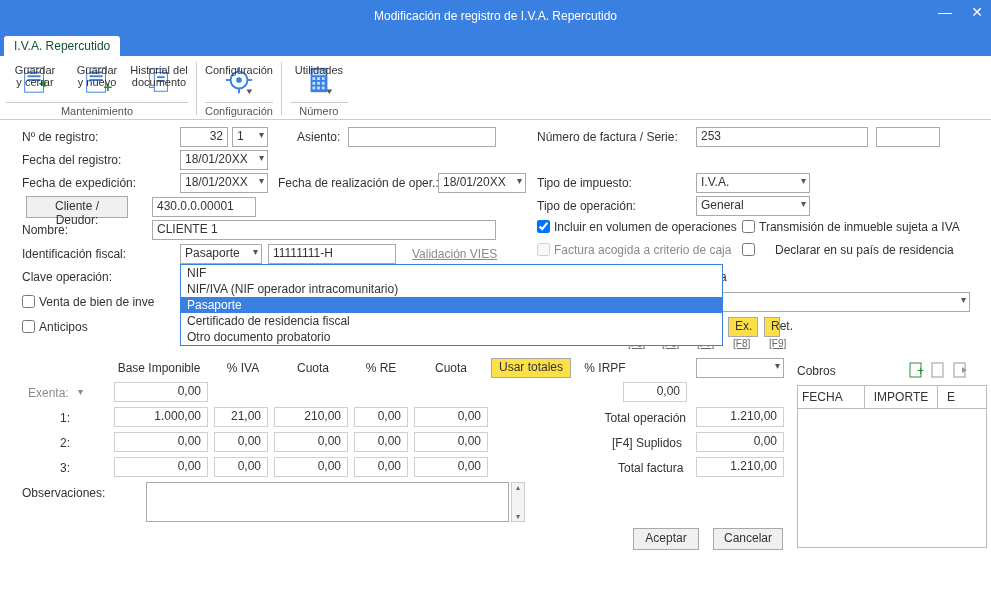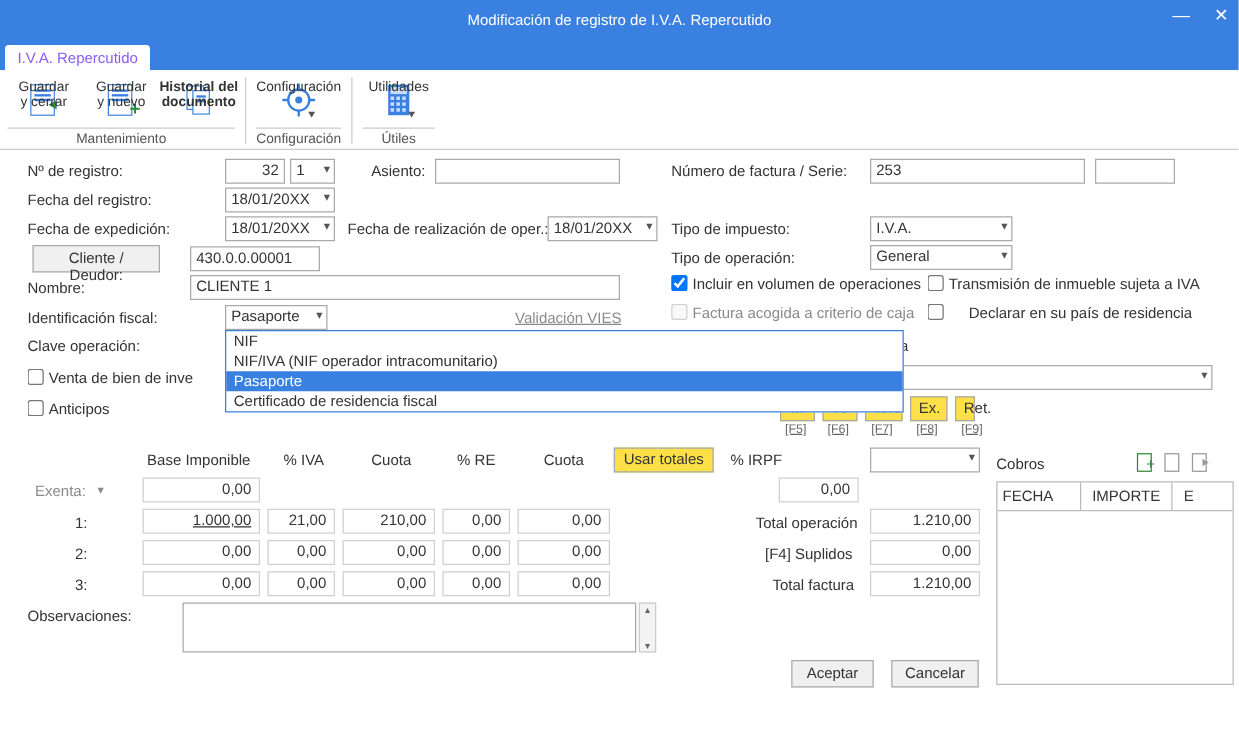--- a/index.html
+++ b/index.html
@@ -5,21 +5,21 @@
 * { box-sizing: border-box; font-family: "Segoe UI", Tahoma, sans-serif; }
 html, body { margin:0; padding:0; background:#fff; }
 body { width:991px; height:597px; overflow:hidden; font-size:12px; color:#333; position:relative; }
 
 .titlebar { height:32px; background:#3a80e0; color:#fff; display:flex; align-items:center; position:relative; }
 .titlebar .title { position:absolute; left:50%; transform:translateX(-50%); font-size:12px; }
 .titlebar .winbtns { position:absolute; right:4px; top:4px; display:flex; gap:12px; font-size:14px; }
 .winbtn { width:20px; text-align:center; cursor:pointer; }
 
 .tabstrip { height:24px; background:#3a80e0; position:relative; padding-left:4px; }
-.tabstrip .tab { position:absolute; top:4px; left:4px; background:#fff; color:#8b5cf6; height:24px; padding:3px 10px 0; border-top-left-radius:3px; border-top-right-radius:3px; font-size:12px; }
+.tabstrip .tab { position:absolute; top:4px; left:4px; background:#fff; color:#14532d; height:24px; padding:3px 10px 0; border-top-left-radius:3px; border-top-right-radius:3px; font-size:12px; }
 
 .ribbon { background:#fff; border-bottom:1px solid #ccc; padding:4px 6px 2px; display:flex; gap:4px; }
 .ribgrp { display:flex; flex-direction:column; align-items:center; }
 .ribrow { display:flex; gap:4px; }
 .ribbtn { display:flex; flex-direction:column; align-items:center; justify-content:flex-start; padding:2px 4px; cursor:pointer; min-width:58px; }
 .ribbtn .ic { width:36px; height:36px; display:flex; align-items:center; justify-content:center; }
 .ribbtn .lbl { font-size:11px; line-height:12px; text-align:center; color:#333; margin-top:2px; }
 .riblabel { font-size:11px; color:#555; border-top:1px solid #ccc; width:100%; text-align:center; padding:2px 0 0; margin-top:2px; }
 .ribdiv { width:1px; background:#ccc; margin:2px 4px; }
 .pad-svg { width:30px; height:30px; }
@@ -102,21 +102,21 @@
       </div>
       <div class="ribbtn">
         <span class="ic">
           <svg class="pad-svg" viewBox="0 0 32 32">
               <rect x="6" y="4" width="14" height="20" fill="#fff" stroke="#3a80e0"></rect>
               <rect x="11" y="8" width="14" height="20" fill="#fff" stroke="#3a80e0"></rect>
               <rect x="14" y="12" width="8" height="2" fill="#3a80e0"></rect>
               <rect x="14" y="16" width="8" height="2" fill="#3a80e0"></rect>
             </svg>
         </span>
-        <span class="lbl" style="white-space:pre-line;font-weight:bold;">Historial del
+        <span class="lbl" style="white-space:pre-line;">Historial del
 documento</span>
       </div>
     </div>
     <div class="riblabel">Mantenimiento</div>
   </div>
   <div class="ribdiv"></div>
   <div class="ribgrp">
     <div class="ribrow">
       <div class="ribbtn">
         <span class="ic">
@@ -155,21 +155,21 @@
                 <rect x="9" y="23" width="3" height="3"></rect>
                 <rect x="14" y="23" width="3" height="3"></rect>
                 <rect x="19" y="23" width="3" height="3"></rect>
               </g>
               <polygon points="24,26 30,26 27,31" fill="#555"></polygon>
             </svg>
         </span>
         <span class="lbl">Utilidades</span>
       </div>
     </div>
-    <div class="riblabel">Útiles</div>
+    <div class="riblabel">Número</div>
   </div>
 </div>
 
 <div class="form" style="height:460px;">
 
   <span class="lbl" style="left:22px; top:10px;">Nº de registro:</span>
   <div class="inpt right" style="left:180px; top:7px; width:48px;">32</div>
   <div class="sel" style="left:232px; top:7px; width:36px;">1</div>
 
   <span class="lbl" style="left:297px; top:10px;">Asiento:</span>
@@ -185,20 +185,21 @@
   <div class="sel" style="left:438px; top:53px; width:88px;">18/01/20XX</div>
 
   <div class="btn" style="left:26px; top:76px; width:102px; text-align:center;">Cliente / Deudor:</div>
   <div class="inpt" style="left:152px; top:77px; width:104px;">430.0.0.00001</div>
 
   <span class="lbl" style="left:22px; top:103px;">Nombre:</span>
   <div class="inpt" style="left:152px; top:100px; width:344px;">CLIENTE 1</div>
 
   <span class="lbl" style="left:22px; top:127px;">Identificación fiscal:</span>
   <div class="sel" style="left:180px; top:124px; width:82px;">Pasaporte</div>
+  <div class="inpt" style="left:268px; top:124px; width:128px;">11111111-H</div>
   <span class="lbl link gray" style="left:412px; top:127px;">Validación VIES</span>
 
   <span class="lbl" style="left:22px; top:150px;">Clave operación:</span>
 
   <div class="chk" style="left:22px; top:175px;">
     <input type="checkbox" style="">
       <span>Venta de bien de inve</span>
   </div>
   <div class="chk" style="left:22px; top:200px;">
     <input type="checkbox" style="">
@@ -246,37 +247,38 @@
   <span class="sublabel" style="left:662px; top:218px;">[F6]</span>
   <span class="sublabel" style="left:697px; top:218px;">[F7]</span>
   <span class="sublabel" style="left:733px; top:218px;">[F8]</span>
   <span class="sublabel" style="left:769px; top:218px;">[F9]</span>
 
   <div class="dropdown" style="left:180px; top:144px; width:543px;">
     <div class="opt">NIF</div>
     <div class="opt">NIF/IVA (NIF operador intracomunitario)</div>
     <div class="opt sel2">Pasaporte</div>
     <div class="opt">Certificado de residencia fiscal</div>
+    <div class="opt">Otro documento probatorio</div>
   </div>
 
   <span class="colhdr" style="left:114px; top:241px; width:90px;">Base Imponible</span>
   <span class="colhdr" style="left:218px; top:241px; width:50px;">% IVA</span>
   <span class="colhdr" style="left:278px; top:241px; width:70px;">Cuota</span>
   <span class="colhdr" style="left:356px; top:241px; width:50px;">% RE</span>
   <span class="colhdr" style="left:416px; top:241px; width:70px;">Cuota</span>
   <div class="smbtn" style="left:491px; top:238px; width:80px; text-align:center;">Usar totales</div>
   <span class="colhdr" style="left:580px; top:241px; width:50px;">% IRPF</span>
   <div class="sel" style="left:696px; top:238px; width:88px;"></div>
 
   <span class="lbl gray" style="left:28px; top:266px;">Exenta:</span>
   <span class="lbl gray" style="left:78px; top:266px; font-size:10px;">▾</span>
   <div class="valcell" style="left:114px; top:262px; width:94px;">0,00</div>
 
   <span class="lbl" style="left:60px; top:291px;">1:</span>
-  <div class="valcell" style="left:114px; top:287px; width:94px;text-decoration:underline;">1.000,00</div>
+  <div class="valcell" style="left:114px; top:287px; width:94px;">1.000,00</div>
   <div class="valcell" style="left:214px; top:287px; width:54px;">21,00</div>
   <div class="valcell" style="left:274px; top:287px; width:74px;">210,00</div>
   <div class="valcell" style="left:354px; top:287px; width:54px;">0,00</div>
   <div class="valcell" style="left:414px; top:287px; width:74px;">0,00</div>
 
   <span class="lbl" style="left:60px; top:316px;">2:</span>
   <div class="valcell" style="left:114px; top:312px; width:94px;">0,00</div>
   <div class="valcell" style="left:214px; top:312px; width:54px;">0,00</div>
   <div class="valcell" style="left:274px; top:312px; width:74px;">0,00</div>
   <div class="valcell" style="left:354px; top:312px; width:54px;">0,00</div>

